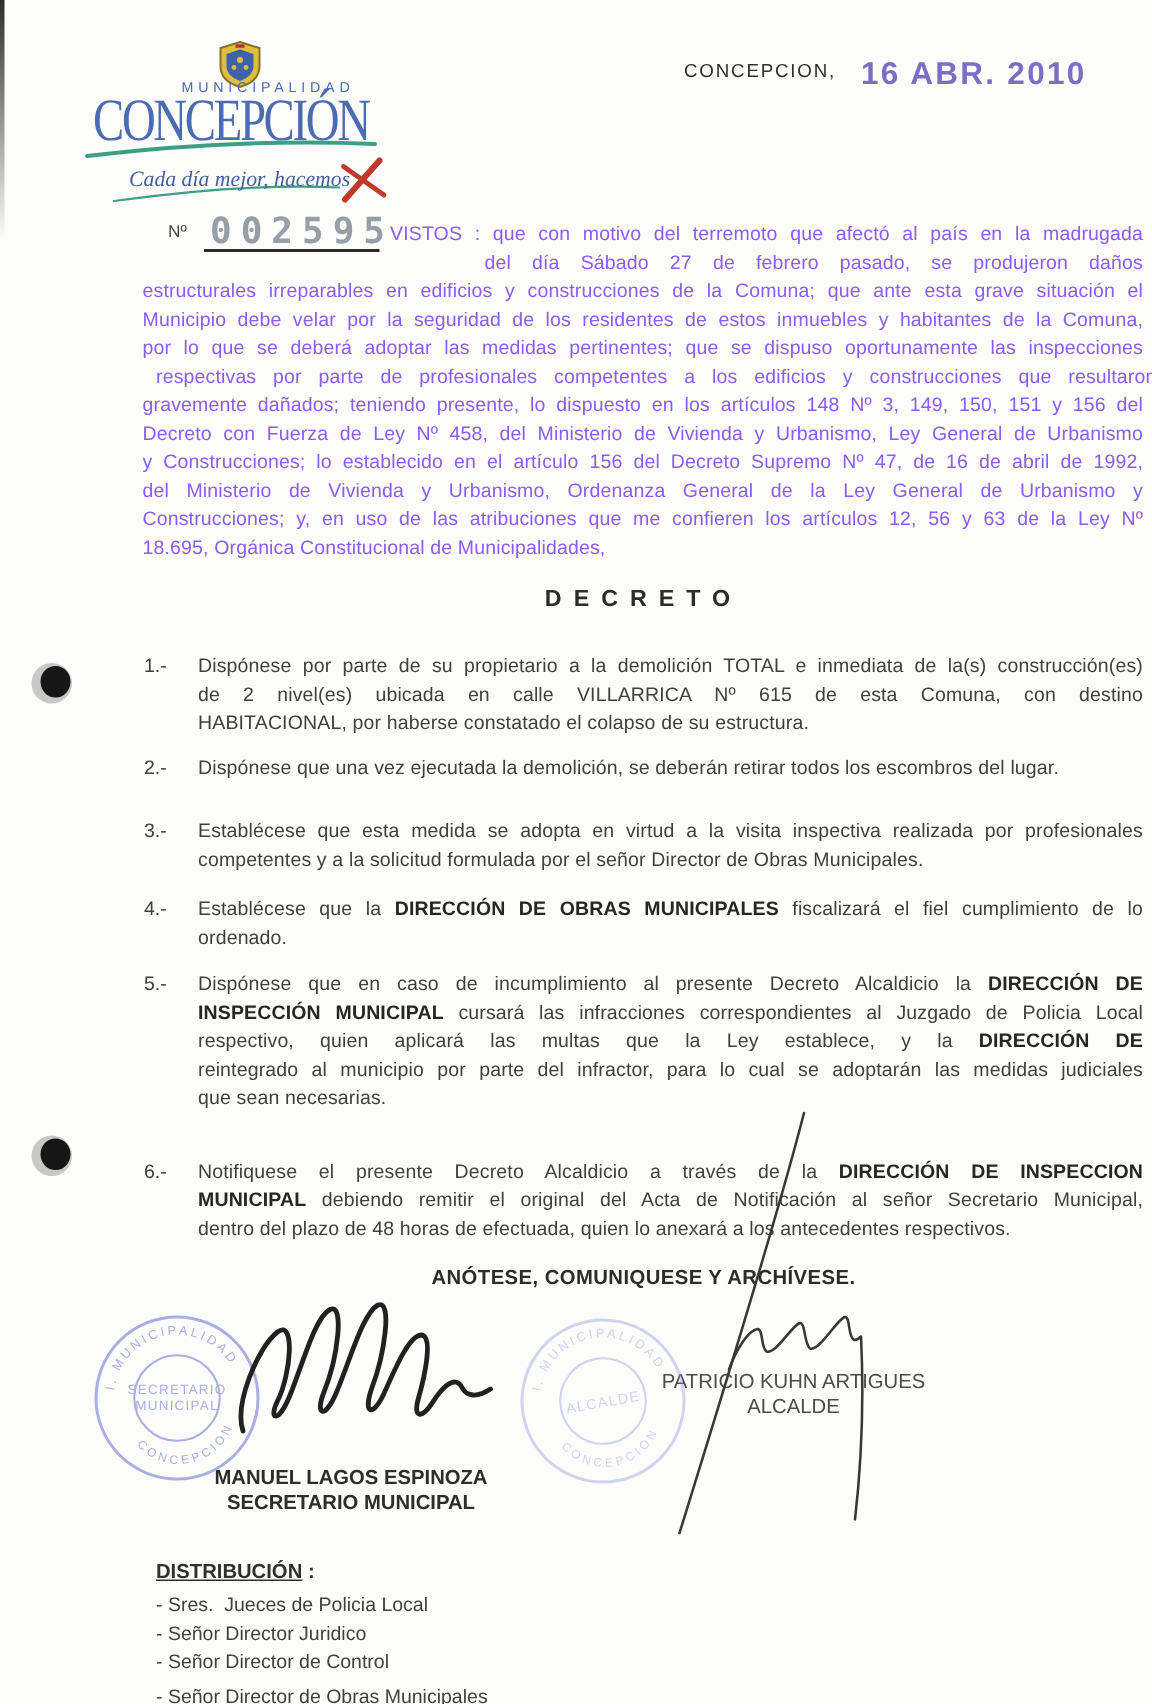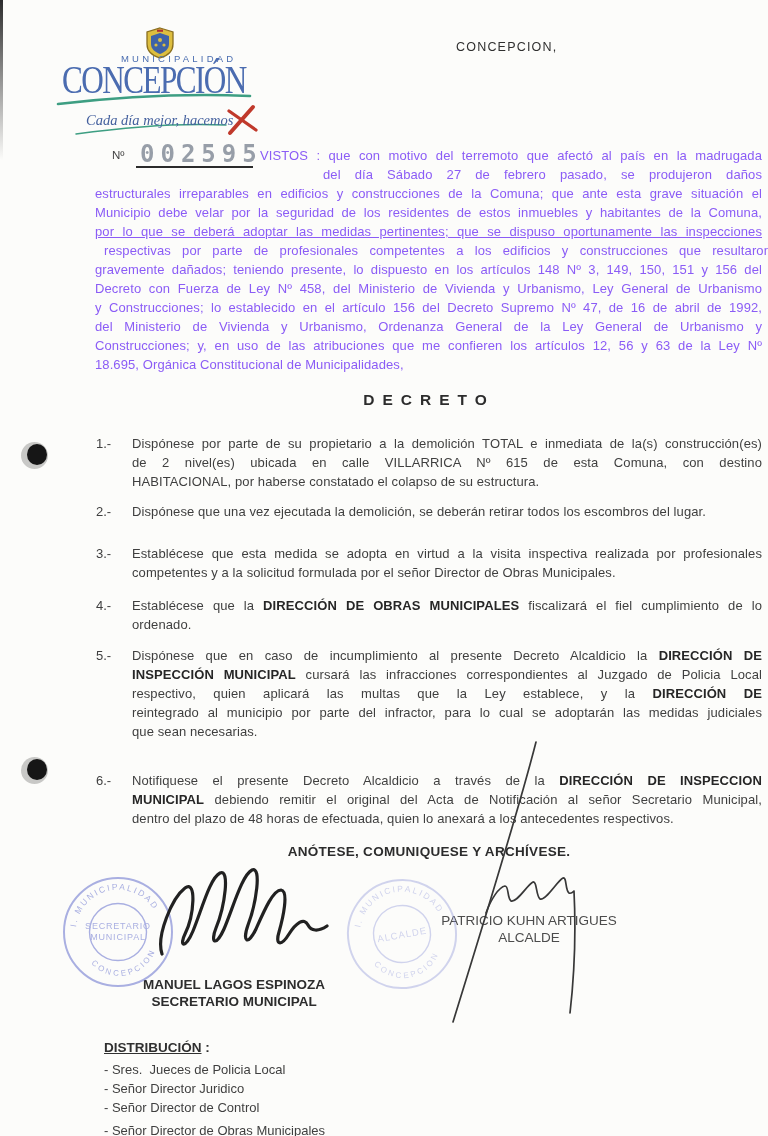--- a/index.html
+++ b/index.html
@@ -79,30 +79,31 @@
   <div class="conce">CONCEPCIÓN</div>
   <svg class="abs" style="left:50px;top:88px;" width="215" height="55" viewBox="0 0 215 55">
     <path d="M 8 16 Q 110 4 200 8" fill="none" stroke="#3d9e82" stroke-width="2.6" stroke-linecap="round"></path>
     <path d="M 26 46 Q 112 34 176 37" fill="none" stroke="#3d9e82" stroke-width="1.5" stroke-linecap="round"></path>
     <path d="M 180 45 L 203 19" stroke="#c0392b" stroke-width="4" stroke-linecap="round"></path>
     <path d="M 179 23 L 206 42" stroke="#c0392b" stroke-width="3.2" stroke-linecap="round"></path>
   </svg>
   <div class="tagline">Cada día mejor, hacemos</div>
 
   <div class="city">CONCEPCION,</div>
+  <div class="datestamp">16 ABR. 2010</div>
 
   <div class="nlabel">Nº</div>
   <div class="nstamp">002595</div>
   <div class="nline"></div>
 
   <div class="ln just" style="left:260px;top:146px;width:502px;">VISTOS : que con motivo del terremoto que afectó al país en la madrugada</div>
   <div class="ln just" style="left:323px;top:165px;width:439px;">del día Sábado 27 de febrero pasado, se produjeron daños</div>
   <div class="ln just" style="left:95px;top:184px;width:667px;">estructurales irreparables en edificios y construcciones de la Comuna; que ante esta grave situación el</div>
   <div class="ln just" style="left:95px;top:203px;width:667px;">Municipio debe velar por la seguridad de los residentes de estos inmuebles y habitantes de la Comuna,</div>
-  <div class="ln just" style="left:95px;top:222px;width:667px;text-decoration:underline;">por lo que se deberá adoptar las medidas pertinentes; que se dispuso oportunamente las inspecciones</div>
+  <div class="ln just" style="left:95px;top:222px;width:667px;">por lo que se deberá adoptar las medidas pertinentes; que se dispuso oportunamente las inspecciones</div>
   <div class="ln just" style="left:104px;top:241px;width:667px;">respectivas por parte de profesionales competentes a los edificios y construcciones que resultaron</div>
   <div class="ln just" style="left:95px;top:260px;width:667px;">gravemente dañados; teniendo presente, lo dispuesto en los artículos 148 Nº 3, 149, 150, 151 y 156 del</div>
   <div class="ln just" style="left:95px;top:279px;width:667px;">Decreto con Fuerza de Ley Nº 458, del Ministerio de Vivienda y Urbanismo, Ley General de Urbanismo</div>
   <div class="ln just" style="left:95px;top:298px;width:667px;">y Construcciones; lo establecido en el artículo 156 del Decreto Supremo Nº 47, de 16 de abril de 1992,</div>
   <div class="ln just" style="left:95px;top:317px;width:667px;">del Ministerio de Vivienda y Urbanismo, Ordenanza General de la Ley General de Urbanismo y</div>
   <div class="ln just" style="left:95px;top:336px;width:667px;">Construcciones; y, en uso de las atribuciones que me confieren los artículos 12, 56 y 63 de la Ley Nº</div>
   <div class="ln" style="left:95px;top:355px;width:667px;">18.695, Orgánica Constitucional de Municipalidades,</div>
 
   <div class="decreto">DECRETO</div>
 

